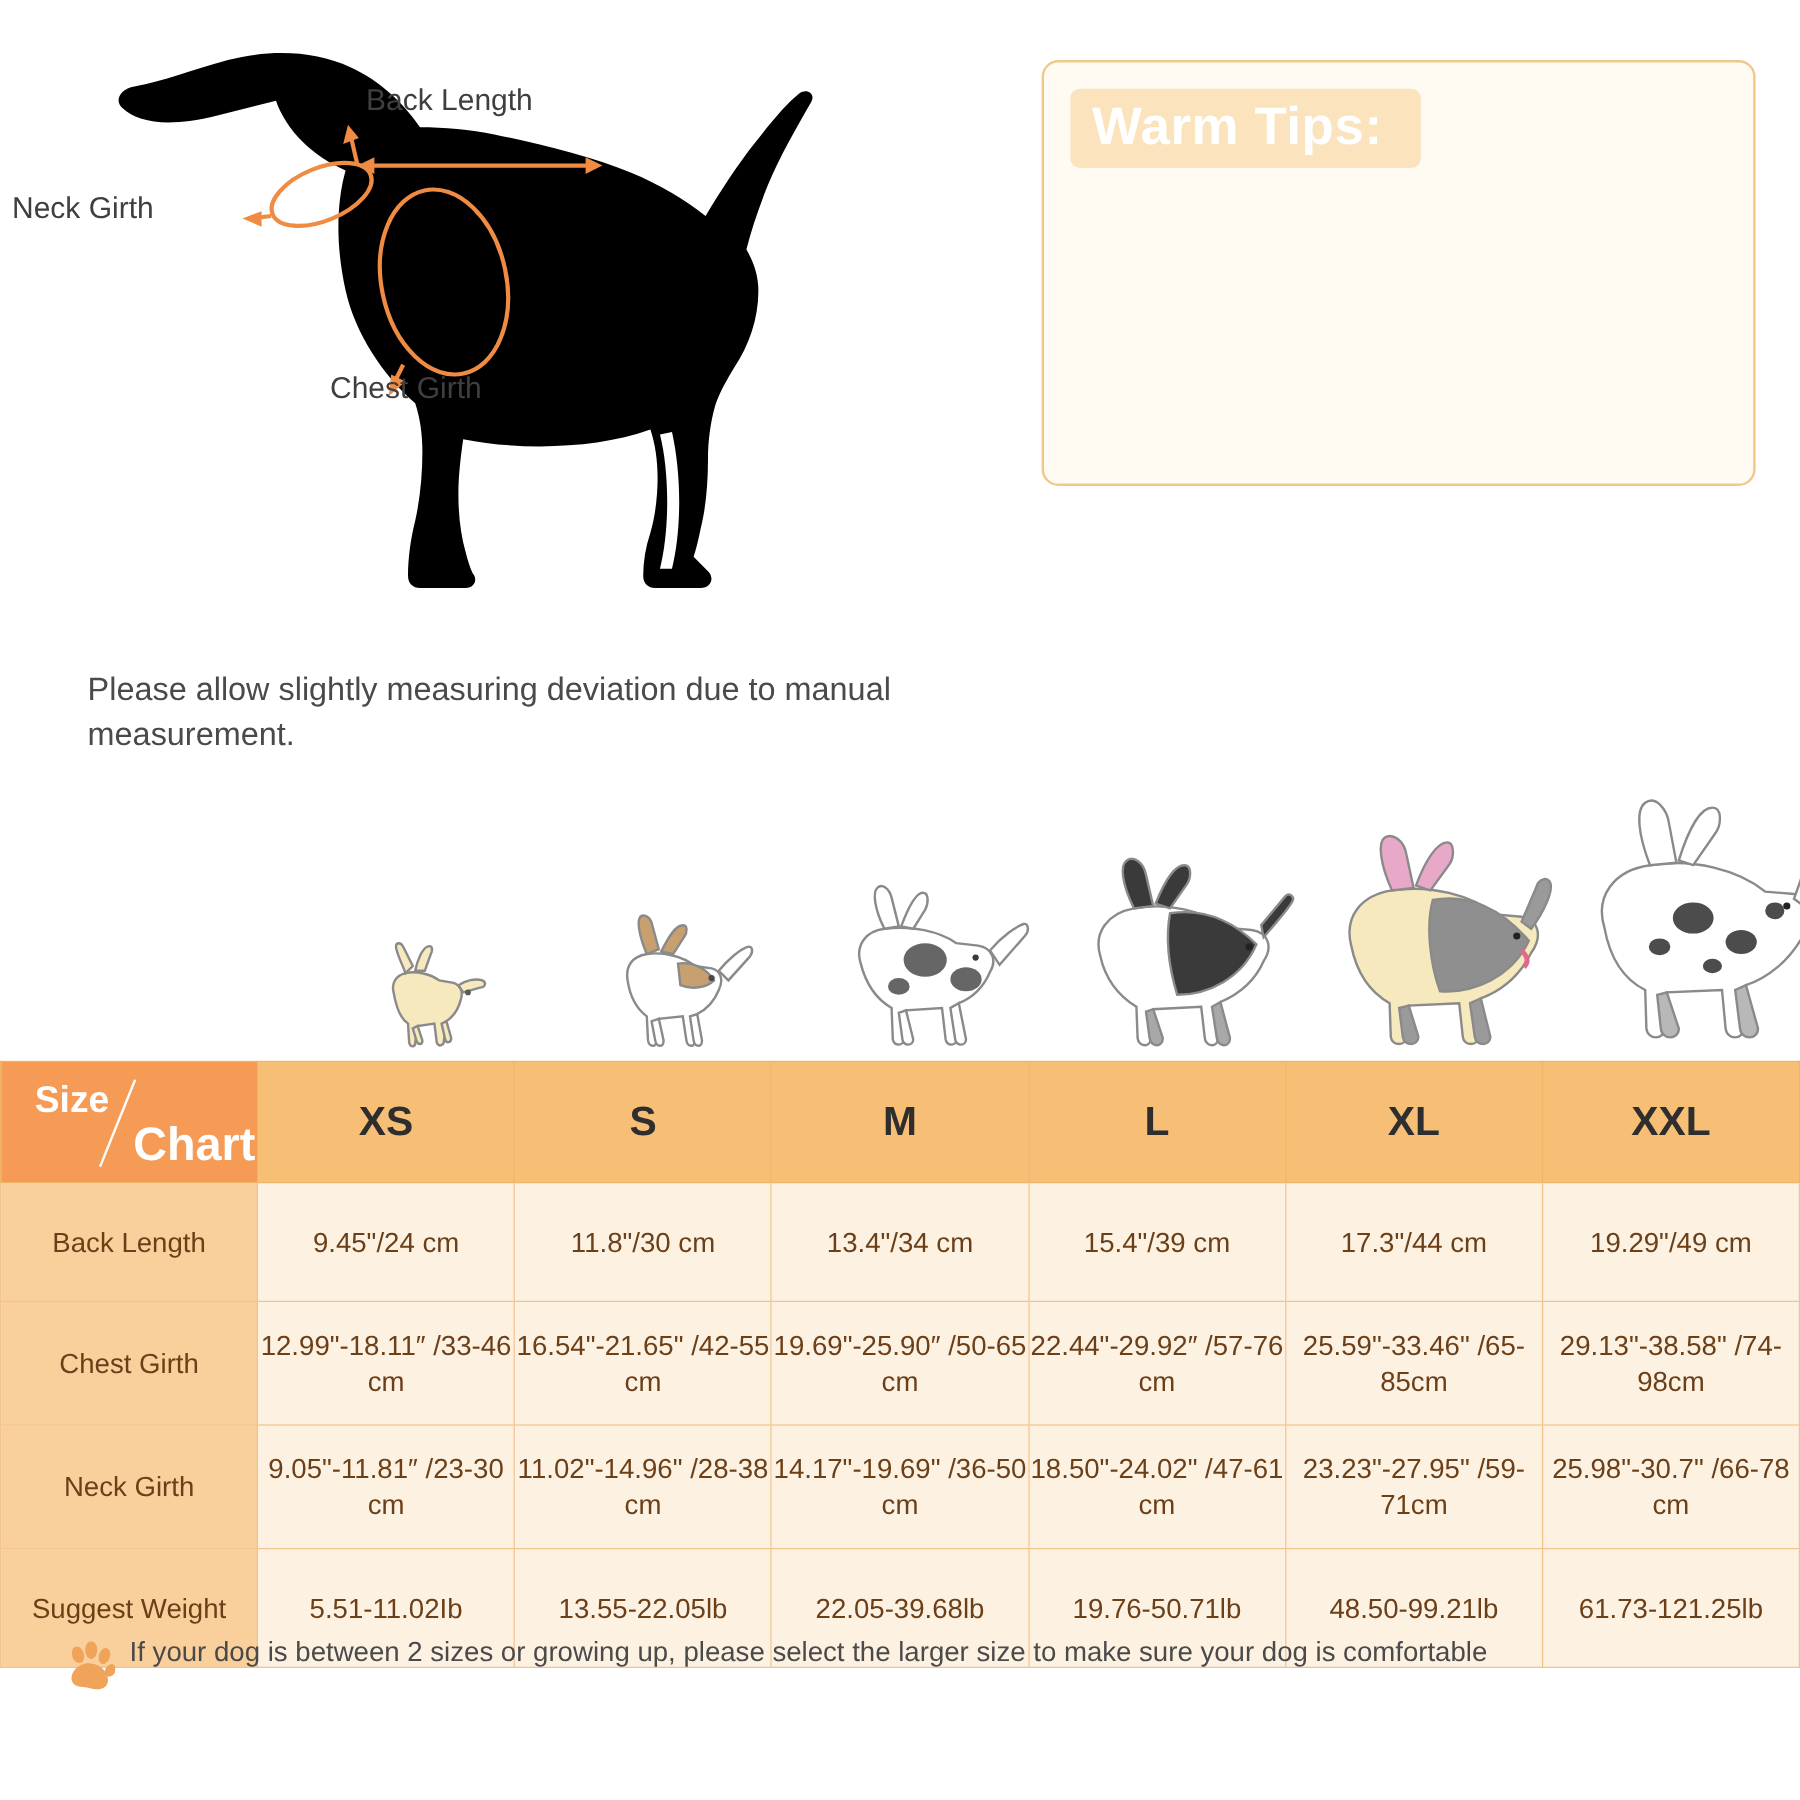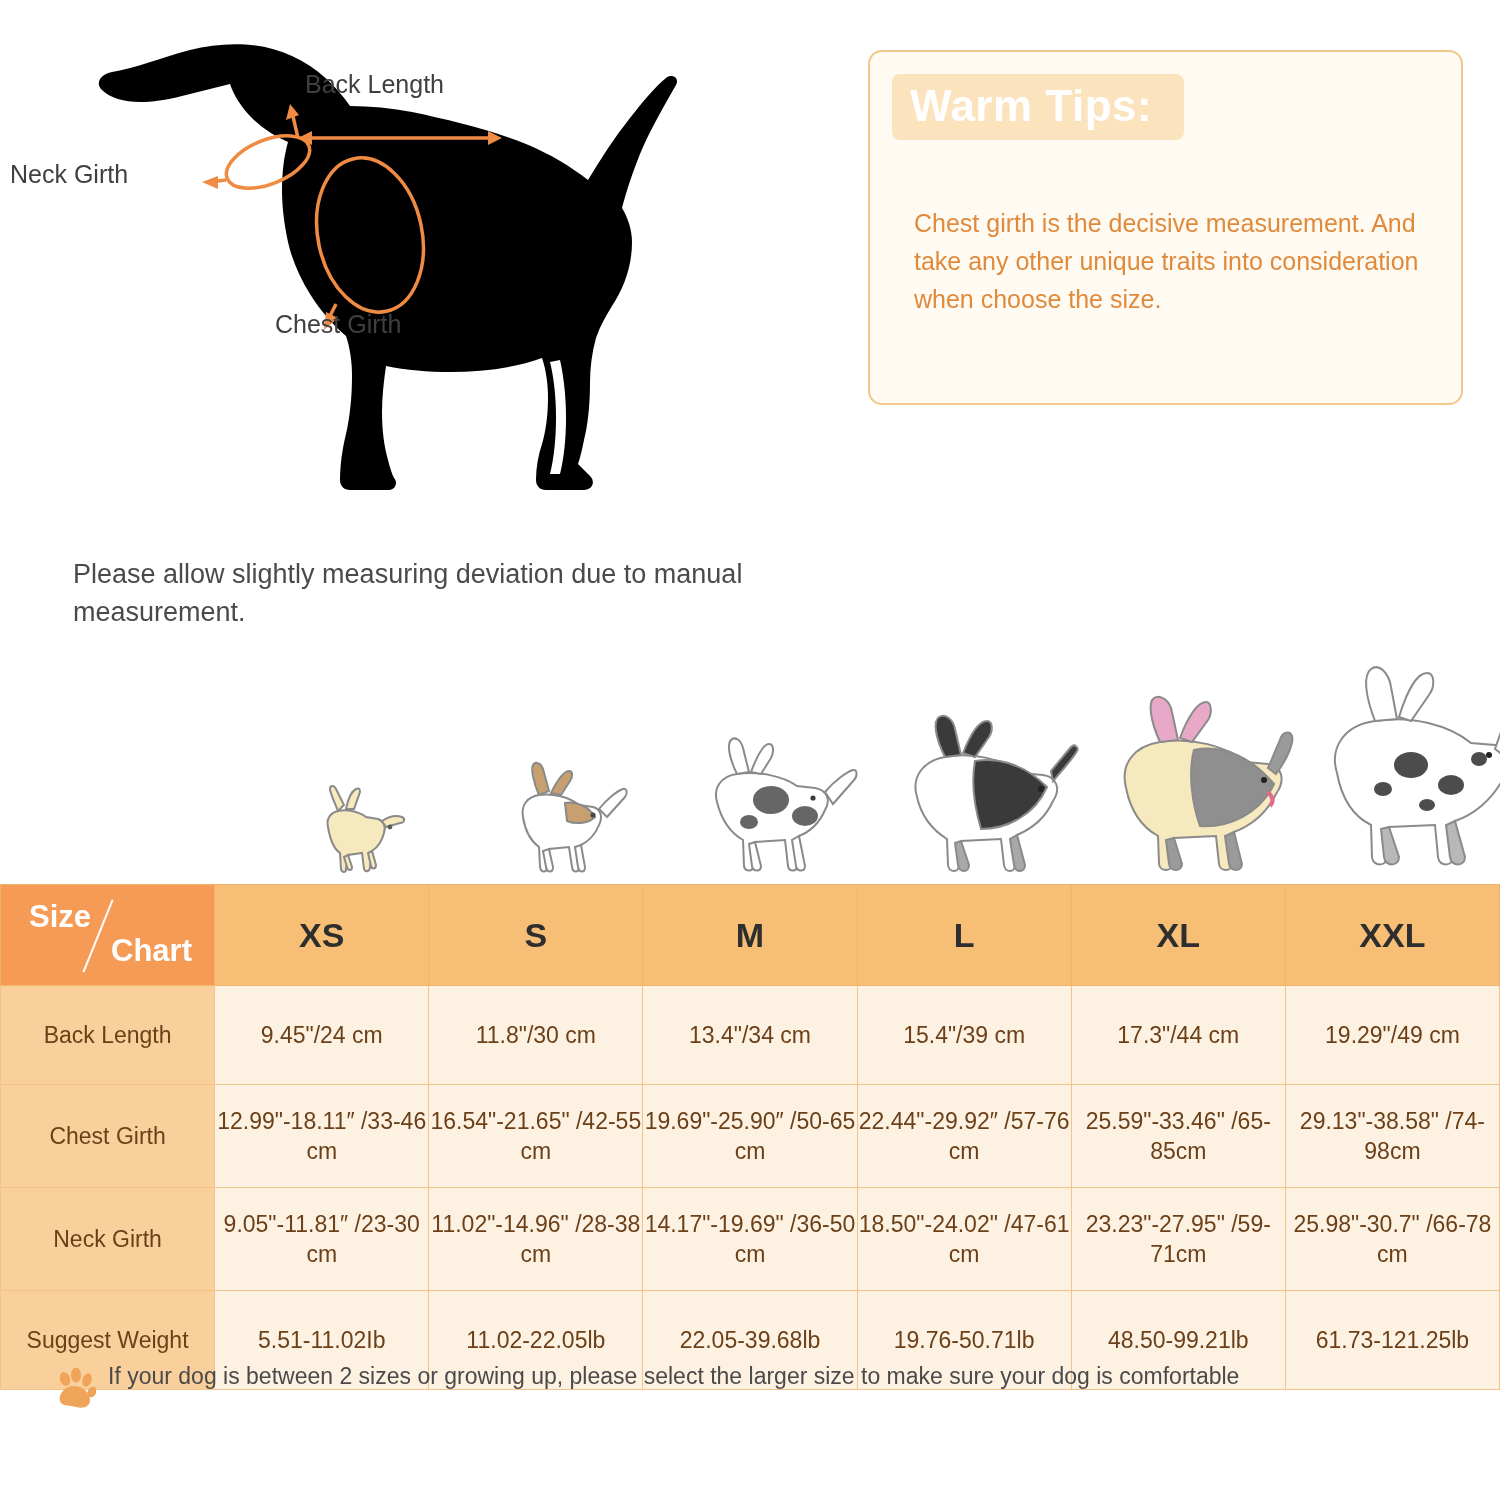--- a/index.html
+++ b/index.html
@@ -136,21 +136,21 @@
     position: relative;
     padding: 0 !important;
   }
   .corner-inner { position: relative; width: 100%; height: 88px; padding-left: 20px; }
   .corner-size {
     position: absolute; left: 28px; top: 8px;
     font-size: 31px; font-weight: bold; color: #ffffff;
   }
   .corner-chart {
     position: absolute; left: 110px; top: 42px;
-    font-size: 31px; font-weight: bold; color: #ffffff;
+    font-size: 39px; font-weight: bold; color: #ffffff;
   }
   .corner-slash {
     position: absolute;
     left: 96px; top: 6px;
     width: 2px; height: 78px;
     background: #ffffff;
     transform: rotate(22deg);
   }
   .row-label {
     background: #f9cf9c;
@@ -238,21 +238,20 @@
   </svg>
 
   <div class="label-text label-back-length">Back Length</div>
   <div class="label-text label-neck-girth">Neck Girth</div>
   <div class="label-text label-chest-girth">Chest Girth</div>
 
   <div class="tips-box">
     <div class="tips-title-bg">
       <div class="tips-title">Warm Tips:</div>
     </div>
-    <div class="tips-body">Chest girth is the decisive measurement. And take any other unique traits into consideration when choose the size.</div>
   </div>
 </div>
 
 <div class="deviation-note">Please allow slightly measuring deviation due to manual measurement.</div>
 
 <div class="dogs-row">
 
   <div class="dog-cell" style="left:0px;">
     <svg width="130" height="110" viewBox="0 0 130 110">
       <g stroke="#8a8a8a" stroke-width="2" fill="#f6e9bd">
@@ -410,21 +409,21 @@
     <td class="cell tall">11.02"-14.96" /28-38 cm</td>
     <td class="cell tall">14.17"-19.69" /36-50 cm</td>
     <td class="cell tall">18.50"-24.02" /47-61 cm</td>
     <td class="cell tall">23.23"-27.95" /59-71cm</td>
     <td class="cell tall">25.98"-30.7" /66-78 cm</td>
   </tr>
 
   <tr>
     <td class="row-label">Suggest Weight</td>
     <td class="cell">5.51-11.02Ib</td>
-    <td class="cell">11.02-22.05lb</td>
+    <td class="cell">13.55-22.05lb</td>
     <td class="cell">22.05-39.68lb</td>
     <td class="cell">19.76-50.71lb</td>
     <td class="cell">48.50-99.21lb</td>
     <td class="cell">61.73-121.25lb</td>
   </tr>
 </tbody>
   </table>
 
 <svg class="paw-icon" viewBox="0 0 44 44">
   <g fill="#f0a45a">

